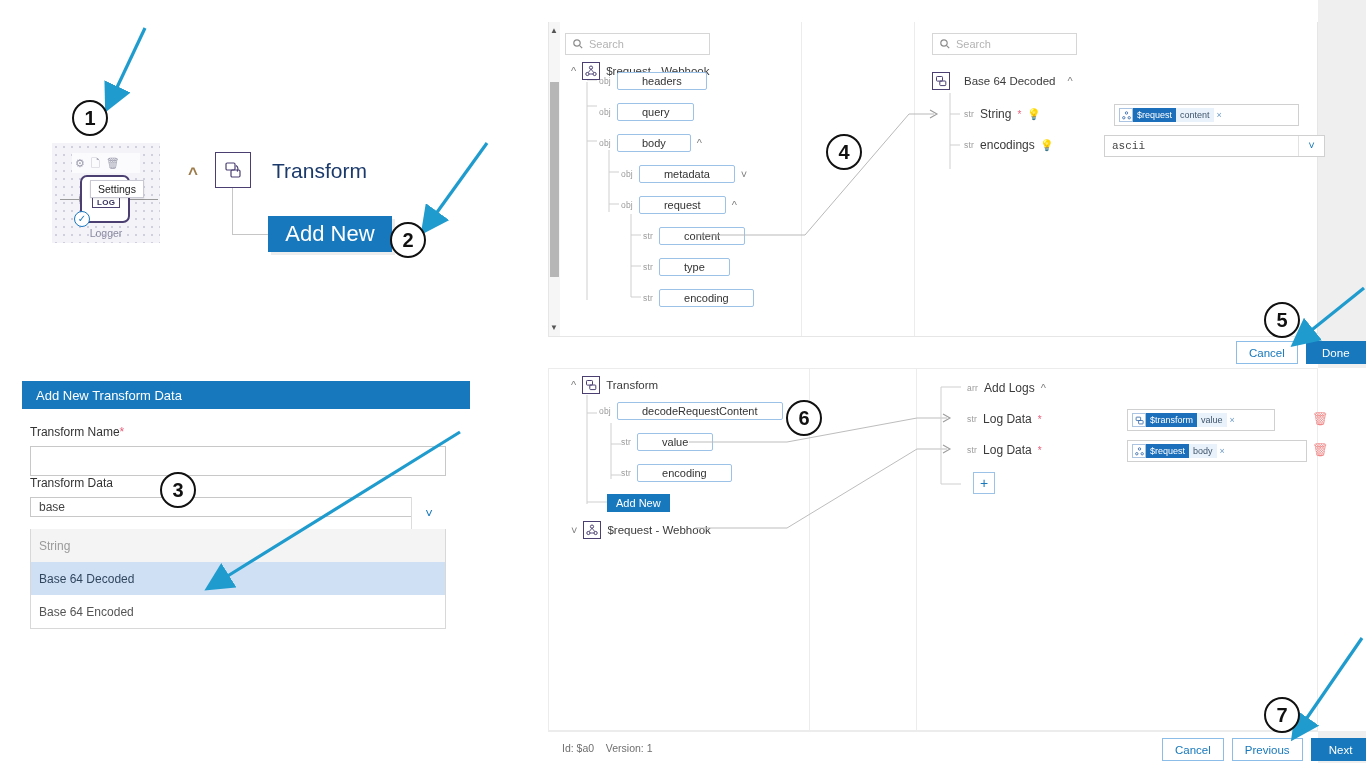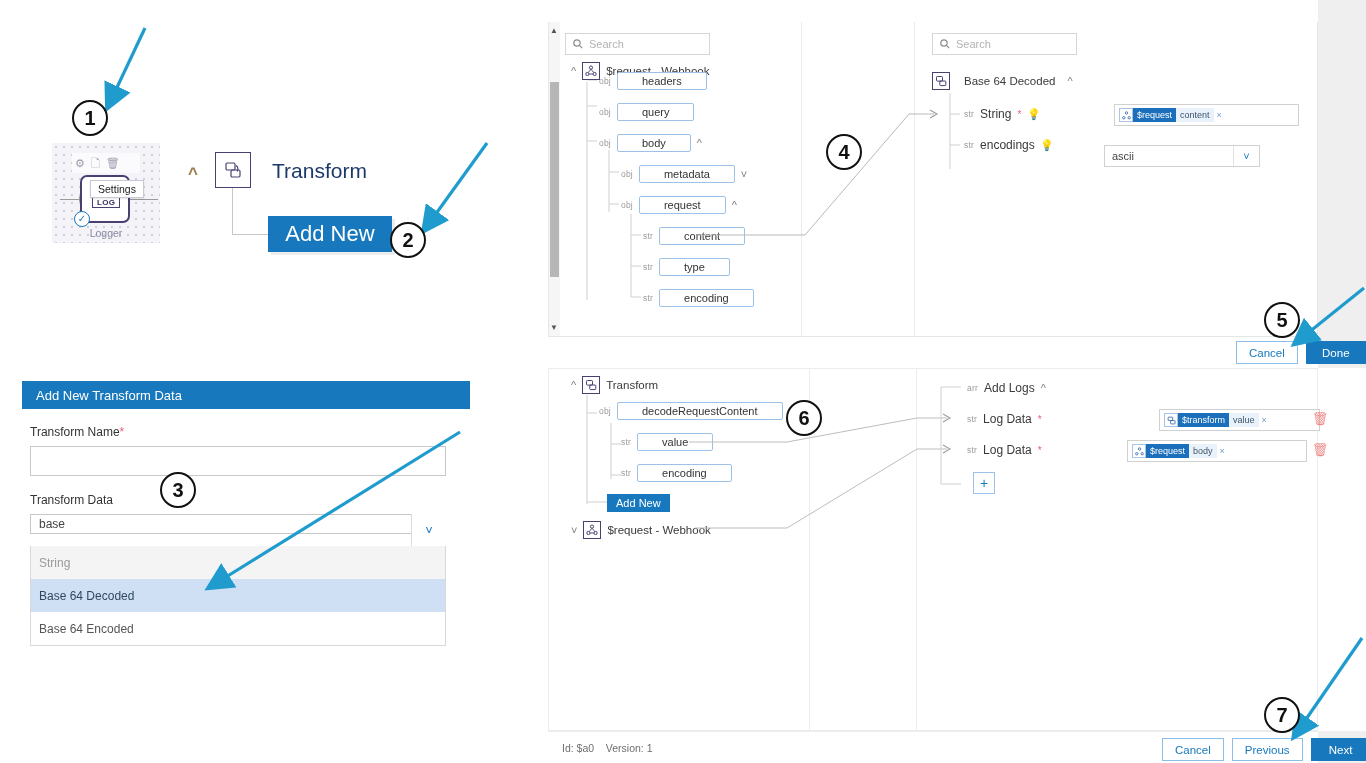--- a/index.html
+++ b/index.html
@@ -260,21 +260,21 @@
 </div>
 
 <div id="dialog">
   <div class="dlg-header">Add New Transform Data</div>
   <div class="dlg-body">
     <div class="fld-label">
       <span>Transform Name</span><span class="req">*</span>
     </div>
     <input class="txt-input" value="" style="">
 
-    <div class="fld-label" style="margin-top:17px;">Transform Data</div>
+    <div class="fld-label" style="">Transform Data</div>
     <div class="sel-wrap">
       <div class="sel-box">
         <span>base</span>
       </div>
       <div class="sel-caret">˅</div>
     </div>
     <div class="opt-list">
       <div class="opt grp">String</div>
       <div class="opt sel">Base 64 Decoded</div>
       <div class="opt">Base 64 Encoded</div>
@@ -408,21 +408,21 @@
               <circle cx="2.4" cy="9" r="1.6" fill="none" stroke="#2f66a8" stroke-width="1.1"></circle>
               <circle cx="9.6" cy="9" r="1.6" fill="none" stroke="#2f66a8" stroke-width="1.1"></circle>
             </svg>
         </span>
         <span class="chip-src">$request</span>
         <span class="chip-fld">content</span>
         <span class="chip-x">×</span>
       </span>
     </div>
 
-    <div class="sel-sm" style="left:555px; top:123px; width:156px;">
+    <div class="sel-sm" style="left:555px; top:113px; width:221px;font-family:Liberation Mono, monospace;">
       <span>ascii</span>
       <span class="cr">˅</span>
     </div>
   </div>
 </div>
 
 <div class="sep-band">
   <div class="btnbar" style="left:652px; top:4px;">
     <div class="btn btn-ghost">Cancel</div>
     <div class="btn btn-primary">Done</div>
@@ -493,21 +493,21 @@
       <span class="typ">arr</span>
       <span class="fieldlbl">Add Logs</span>
       <span class="caret">^</span>
     </div>
 
     <div class="tnode" style="left:418px; top:43px;">
       <span class="typ">str</span>
       <span class="fieldlbl">Log Data</span>
       <span class="req" style="font-size:10px;">*</span>
     </div>
-    <div class="inp-token" style="left:578px; top:40px; width:161px;margin-left:32px;">
+    <div class="inp-token" style="left:578px; top:40px; width:148px;">
       <span class="chip">
         <span class="chip-ico">
           <svg width="9" height="9" viewBox="0 0 12 12">
               <rect x="1.5" y="1.5" width="6" height="4.6" rx="0.8" fill="none" stroke="#2f66a8" stroke-width="1.1"></rect>
               <rect x="4.8" y="6" width="6" height="4.6" rx="0.8" fill="none" stroke="#2f66a8" stroke-width="1.1"></rect>
             </svg>
         </span>
         <span class="chip-src">$transform</span>
         <span class="chip-fld">value</span>
         <span class="chip-x">×</span>

